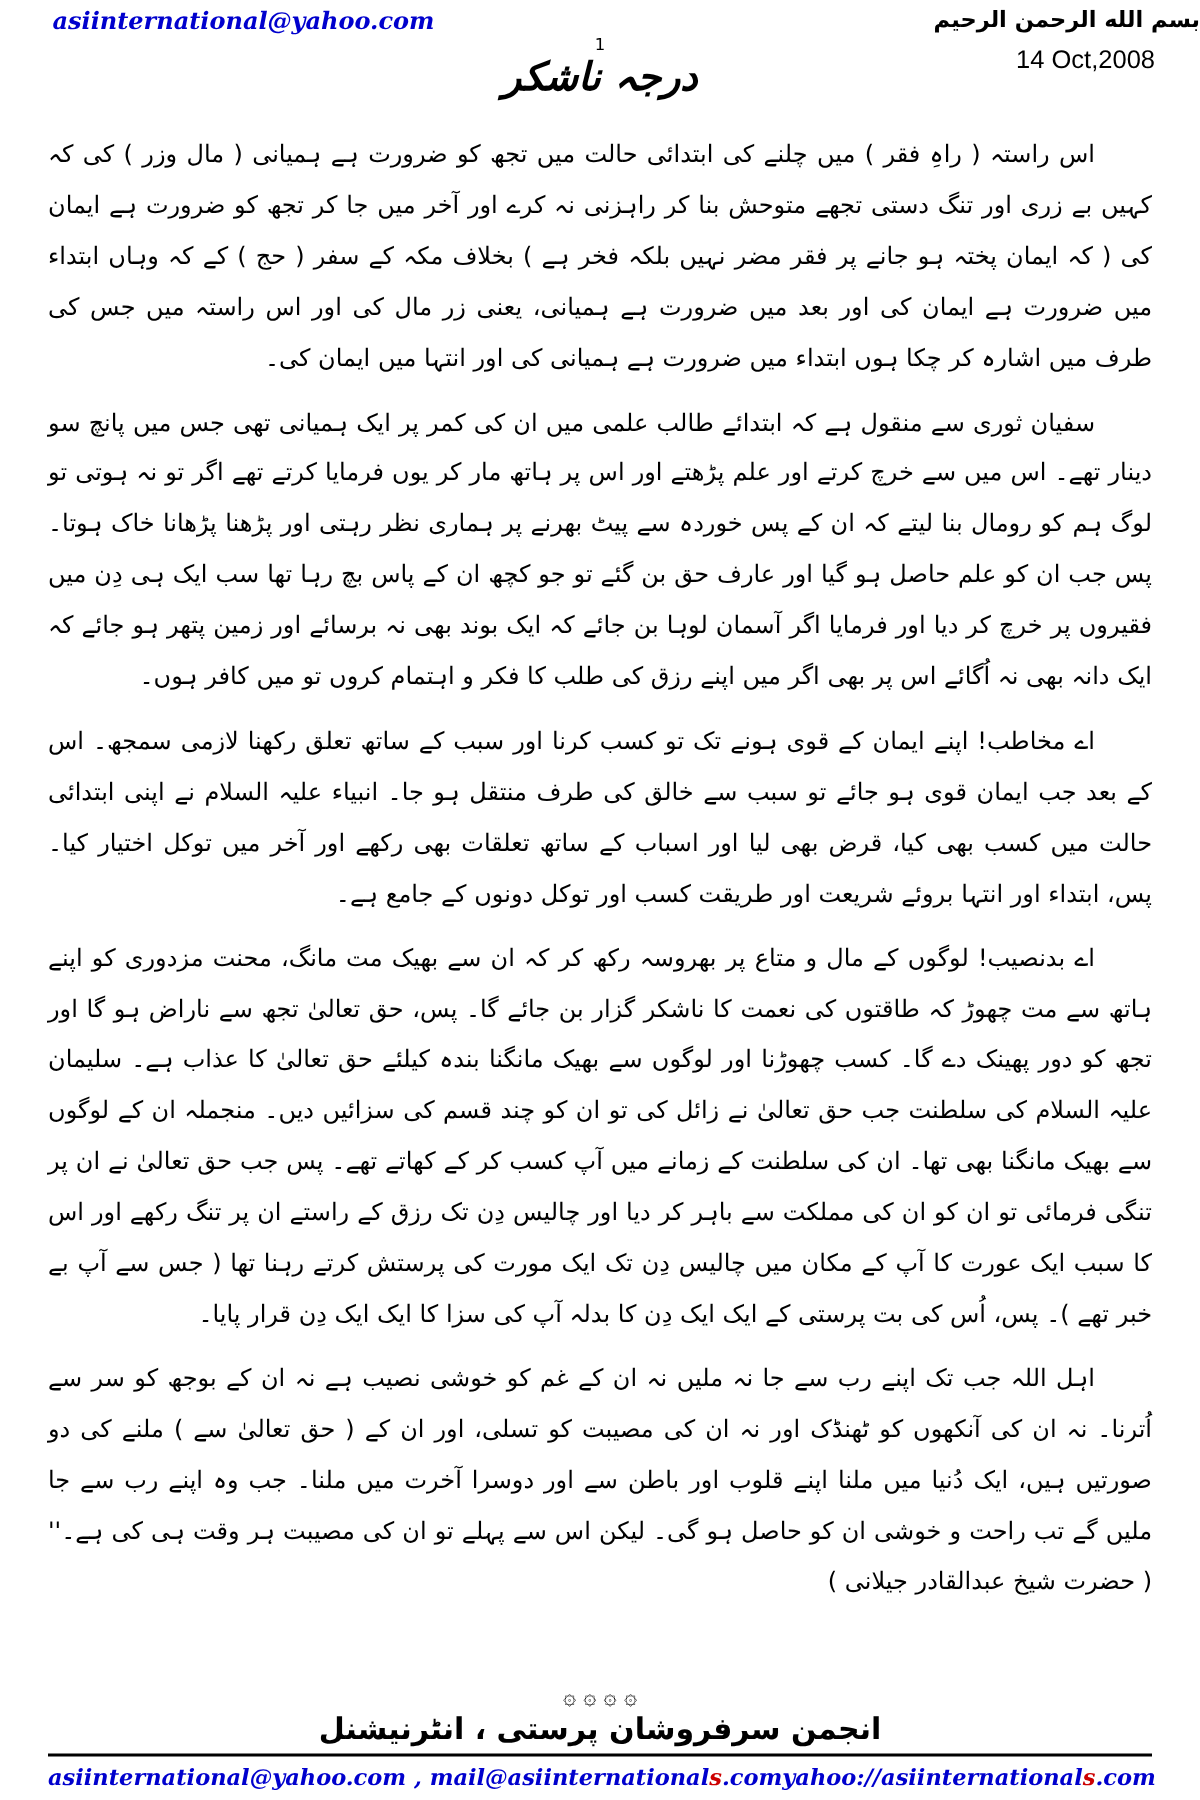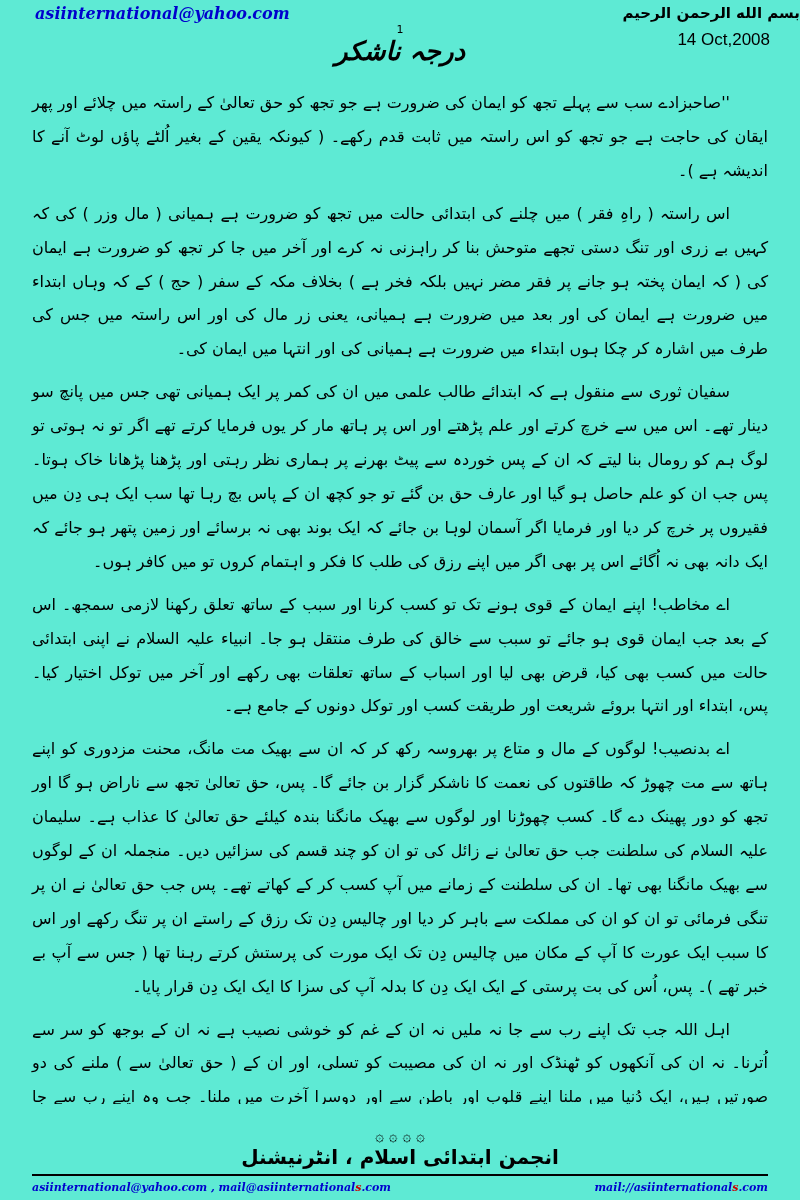--- a/index.html
+++ b/index.html
@@ -1,18 +1,18 @@
 <!DOCTYPE html>
 <html lang="ur"><head>
 <meta charset="utf-8">
 <style>
   html,body { margin:0; padding:0; background:#e8e8e8; }
   .page {
     width:800px; height:1200px; margin:0 auto; position:relative;
-    background:#5eead4; color:#000; overflow:hidden;
+    background:#ffffff; color:#000; overflow:hidden;
     font-family:"DejaVu Sans", sans-serif;
   }
   
   .header { position:relative; height:80px; }
   .header-email {
     position:absolute; left:35px; top:4px;
     font-family:"DejaVu Serif", serif; font-style:italic; font-weight:bold;
     font-size:16px; color:#0000cd; text-decoration:none; cursor:pointer;
   }
   .bismillah {
@@ -41,54 +41,53 @@
   .ornaments { text-align:center; font-size:15px; letter-spacing:7px; line-height:1.1; }
   .org {
     text-align:center; direction:rtl; font-weight:bold; font-size:20px;
     line-height:1.25; margin-top:1px;
   }
   .divider { border-top:2px solid #000; margin:4px 32px 5px 32px; }
   .contact-row {
     display:flex; justify-content:space-between; align-items:baseline;
     padding:0 32px;
     font-family:"DejaVu Serif", serif; font-style:italic; font-weight:bold;
-    font-size:11px; color:#0000cd;
+    font-size:15px; color:#0000cd;
   }
   .contact-left, .website { cursor:pointer; white-space:nowrap; }
   .accent-s { color:#cc0000; }
 </style>
 </head>
 <body>
 
 <div class="page">
 
   <div class="header">
     <span class="header-email">asiinternational@yahoo.com</span>
     <div class="bismillah">بسم الله الرحمن الرحيم</div>
     <div class="pageno">1</div>
     <div class="date">14 Oct,2008</div>
     <div class="title">درجہ ناشکر</div>
   </div>
 
   <div class="content">
-    <p>''صاحبزادے سب سے پہلے تجھ کو ایمان کی ضرورت ہے جو تجھ کو حق تعالیٰ کے راستہ میں چلائے اور پھر ایقان کی حاجت ہے جو تجھ کو اس راستہ میں ثابت قدم رکھے۔ ( کیونکہ یقین کے بغیر اُلٹے پاؤں لوٹ آنے کا اندیشہ ہے )۔</p>
     <p>اس راستہ ( راہِ فقر ) میں چلنے کی ابتدائی حالت میں تجھ کو ضرورت ہے ہمیانی ( مال وزر ) کی کہ کہیں بے زری اور تنگ دستی تجھے متوحش بنا کر راہزنی نہ کرے اور آخر میں جا کر تجھ کو ضرورت ہے ایمان کی ( کہ ایمان پختہ ہو جانے پر فقر مضر نہیں بلکہ فخر ہے ) بخلاف مکہ کے سفر ( حج ) کے کہ وہاں ابتداء میں ضرورت ہے ایمان کی اور بعد میں ضرورت ہے ہمیانی، یعنی زر مال کی اور اس راستہ میں جس کی طرف میں اشارہ کر چکا ہوں ابتداء میں ضرورت ہے ہمیانی کی اور انتہا میں ایمان کی۔</p>
     <p>سفیان ثوری سے منقول ہے کہ ابتدائے طالب علمی میں ان کی کمر پر ایک ہمیانی تھی جس میں پانچ سو دینار تھے۔ اس میں سے خرچ کرتے اور علم پڑھتے اور اس پر ہاتھ مار کر یوں فرمایا کرتے تھے اگر تو نہ ہوتی تو لوگ ہم کو رومال بنا لیتے کہ ان کے پس خوردہ سے پیٹ بھرنے پر ہماری نظر رہتی اور پڑھنا پڑھانا خاک ہوتا۔ پس جب ان کو علم حاصل ہو گیا اور عارف حق بن گئے تو جو کچھ ان کے پاس بچ رہا تھا سب ایک ہی دِن میں فقیروں پر خرچ کر دیا اور فرمایا اگر آسمان لوہا بن جائے کہ ایک بوند بھی نہ برسائے اور زمین پتھر ہو جائے کہ ایک دانہ بھی نہ اُگائے اس پر بھی اگر میں اپنے رزق کی طلب کا فکر و اہتمام کروں تو میں کافر ہوں۔</p>
     <p>اے مخاطب! اپنے ایمان کے قوی ہونے تک تو کسب کرنا اور سبب کے ساتھ تعلق رکھنا لازمی سمجھ۔ اس کے بعد جب ایمان قوی ہو جائے تو سبب سے خالق کی طرف منتقل ہو جا۔ انبیاء علیہ السلام نے اپنی ابتدائی حالت میں کسب بھی کیا، قرض بھی لیا اور اسباب کے ساتھ تعلقات بھی رکھے اور آخر میں توکل اختیار کیا۔ پس، ابتداء اور انتہا بروئے شریعت اور طریقت کسب اور توکل دونوں کے جامع ہے۔</p>
     <p>اے بدنصیب! لوگوں کے مال و متاع پر بھروسہ رکھ کر کہ ان سے بھیک مت مانگ، محنت مزدوری کو اپنے ہاتھ سے مت چھوڑ کہ طاقتوں کی نعمت کا ناشکر گزار بن جائے گا۔ پس، حق تعالیٰ تجھ سے ناراض ہو گا اور تجھ کو دور پھینک دے گا۔ کسب چھوڑنا اور لوگوں سے بھیک مانگنا بندہ کیلئے حق تعالیٰ کا عذاب ہے۔ سلیمان علیہ السلام کی سلطنت جب حق تعالیٰ نے زائل کی تو ان کو چند قسم کی سزائیں دیں۔ منجملہ ان کے لوگوں سے بھیک مانگنا بھی تھا۔ ان کی سلطنت کے زمانے میں آپ کسب کر کے کھاتے تھے۔ پس جب حق تعالیٰ نے ان پر تنگی فرمائی تو ان کو ان کی مملکت سے باہر کر دیا اور چالیس دِن تک رزق کے راستے ان پر تنگ رکھے اور اس کا سبب ایک عورت کا آپ کے مکان میں چالیس دِن تک ایک مورت کی پرستش کرتے رہنا تھا ( جس سے آپ بے خبر تھے )۔ پس، اُس کی بت پرستی کے ایک ایک دِن کا بدلہ آپ کی سزا کا ایک ایک دِن قرار پایا۔</p>
     <p>اہل اللہ جب تک اپنے رب سے جا نہ ملیں نہ ان کے غم کو خوشی نصیب ہے نہ ان کے بوجھ کو سر سے اُترنا۔ نہ ان کی آنکھوں کو ٹھنڈک اور نہ ان کی مصیبت کو تسلی، اور ان کے ( حق تعالیٰ سے ) ملنے کی دو صورتیں ہیں، ایک دُنیا میں ملنا اپنے قلوب اور باطن سے اور دوسرا آخرت میں ملنا۔ جب وہ اپنے رب سے جا ملیں گے تب راحت و خوشی ان کو حاصل ہو گی۔ لیکن اس سے پہلے تو ان کی مصیبت ہر وقت ہی کی ہے۔''     ( حضرت شیخ عبدالقادر جیلانی )</p>
   </div>
 
   <div class="footer">
     <div class="ornaments">۞ ۞ ۞ ۞</div>
-    <div class="org">انجمن ابتدائی اسلام ، انٹرنیشنل</div>
+    <div class="org">انجمن سرفروشان پرستی ، انٹرنیشنل</div>
     <div class="divider"></div>
     <div class="contact-row">
       <span class="contact-left">
         <span>asiinternational@yahoo.com</span><span> , </span><span>mail@asiinternational</span><span class="accent-s">s</span><span>.com</span>
       </span>
       <span class="website">
-        <span>mail://asiinternational</span><span class="accent-s">s</span><span>.com</span>
+        <span>yahoo://asiinternational</span><span class="accent-s">s</span><span>.com</span>
       </span>
     </div>
   </div>
 
 </div>
 
 </body></html>

